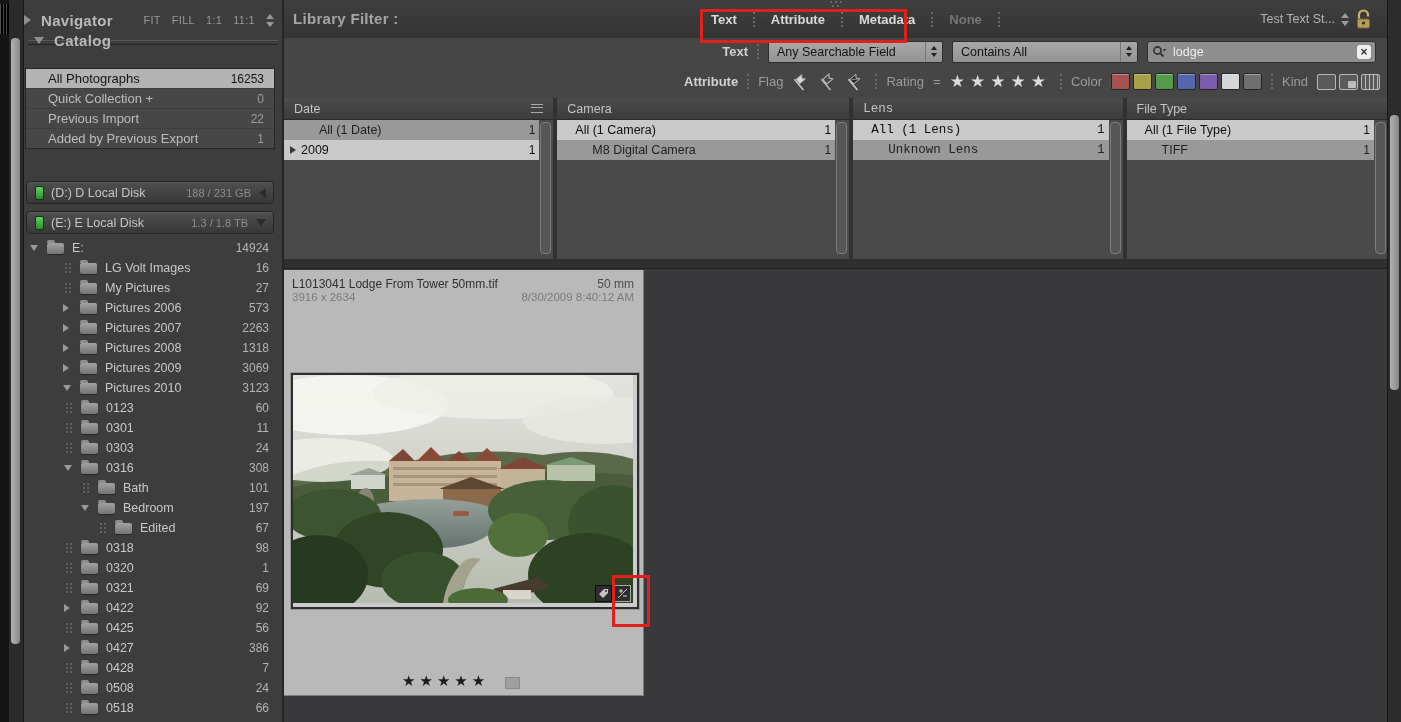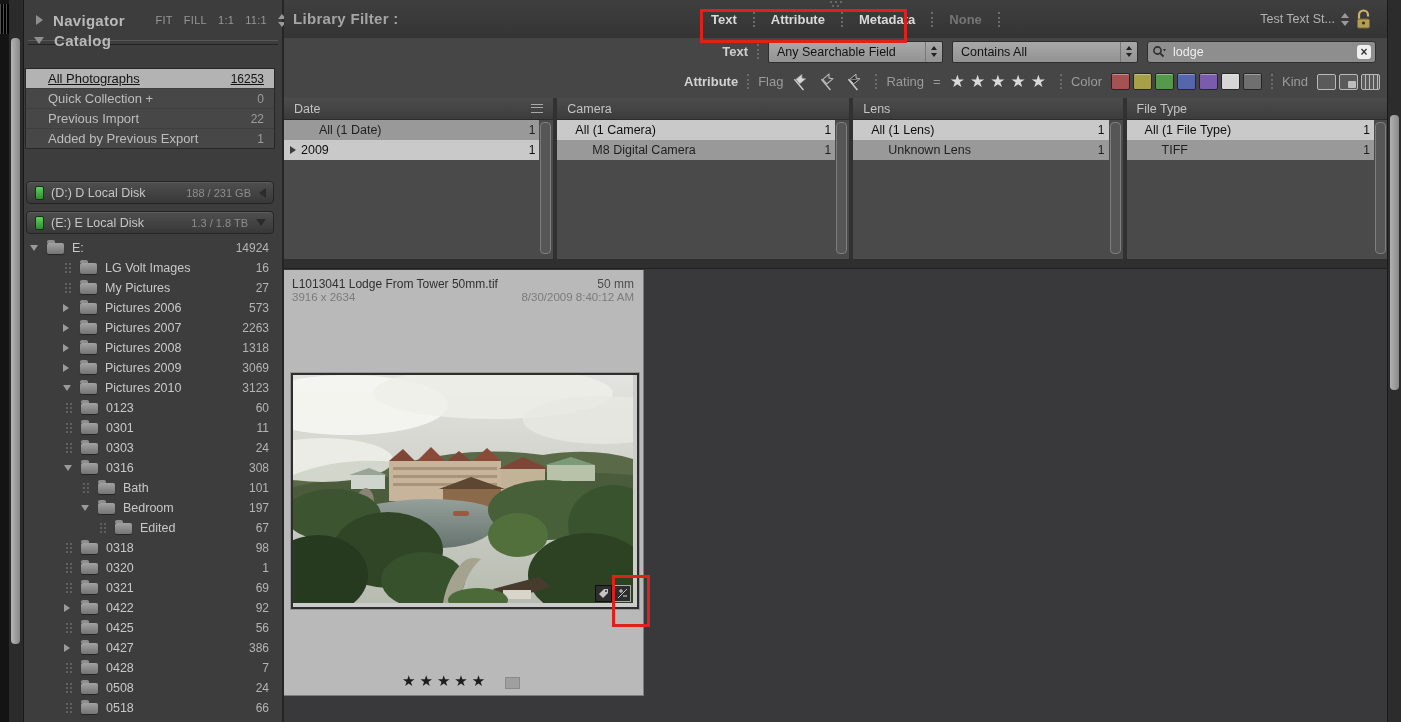--- a/index.html
+++ b/index.html
@@ -20,21 +20,21 @@
   .tri-r{border-left:7px solid #8f8f8f;border-top:5px solid transparent;border-bottom:5px solid transparent;}
   .tri-d{border-top:7px solid #8f8f8f;border-left:5px solid transparent;border-right:5px solid transparent;}
   .tri-l{border-right:7px solid #2b2b2b;border-top:5px solid transparent;border-bottom:5px solid transparent;}
   .tri-dd{border-top:7px solid #2b2b2b;border-left:5px solid transparent;border-right:5px solid transparent;}
   .nav-zoom{margin-left:auto;margin-right:8px;display:flex;align-items:center;gap:11px;
      font-size:11px;font-weight:normal;color:#979797;justify-content:center;}
   .dbl-div{position:absolute;left:4px;right:4px;height:3px;border-top:1px solid #585858;border-bottom:1px solid #232323;}
   .cat-list{position:absolute;left:1px;right:7px;border:1px solid #272727;}
   .cat-row{height:19px;display:flex;align-items:center;font-size:13px;color:#bdbdbd;
      background:#474747;border-top:1px solid #3e3e3e;padding:0 10px 0 22px;}
-  .cat-row:first-child{border-top:none;text-decoration:underline;}
+  .cat-row:first-child{border-top:none;}
   .cat-row.sel{background:#b3b3b3;color:#141414;}
   .cat-count{margin-left:auto;font-size:12px;color:#9c9c9c;}
   .cat-row.sel .cat-count{color:#141414;}
   .plus-btn{margin-left:auto;margin-right:8px;color:#c7c7c7;font-size:17px;font-weight:bold;display:flex;align-items:flex-end;gap:1px;}
   .plus-btn .mini{border-top:4px solid #9a9a9a;border-left:3px solid transparent;border-right:3px solid transparent;margin-bottom:3px;}
   .vol{position:absolute;left:2px;right:8px;height:21px;border-radius:4px;border:1px solid #242424;
      background:linear-gradient(#4f4f4f,#383838);display:flex;align-items:center;box-shadow:inset 0 1px 0 #5c5c5c;}
   .led{width:7px;height:12px;border-radius:2px;background:linear-gradient(#62d062,#2f8c2f);border:1px solid #143314;margin:0 7px 0 8px;}
   .vol-name{font-size:12.5px;color:#c6c6c6;}
   .vol-cap{margin-left:auto;font-size:11px;color:#8d8d8d;margin-right:8px;}
@@ -138,21 +138,21 @@
 
   <div class="edge">
     <div class="edge-grip"></div>
   </div>
   <div class="lscroll">
     <div class="lthumb"></div>
   </div>
 
   <div class="lpanel">
 
-    <div class="phead" style="top:8px;padding-left:12px;gap:10px;">
+    <div class="phead" style="top:8px;gap:10px;">
       <i class="tri tri-r"></i>
       <span>Navigator</span>
       <span class="nav-zoom">
         <span>FIT</span>
         <span>FILL</span>
         <span>1:1</span>
         <span>11:1</span>
         <span class="spin">
             <i class="u"></i>
             <i class="d"></i>
@@ -535,21 +535,21 @@
         <span>All (1 Camera)</span>
         <span class="mcount">1</span>
       </div>
       <div class="mrow hov">
         <span>M8 Digital Camera</span>
         <span class="mcount">1</span>
       </div>
       <i class="mscroll"></i>
     </div>
     <i class="mdiv"></i>
-    <div class="mcol" style="width:274px;">
+    <div class="mcol" style="width:274px;font-family:Liberation Mono, monospace;">
       <div class="mhead">
         <span>Lens</span>
       </div>
       <div class="mrow sel">
         <span>All (1 Lens)</span>
         <span class="mcount">1</span>
       </div>
       <div class="mrow hov">
         <span>Unknown Lens</span>
         <span class="mcount">1</span>

